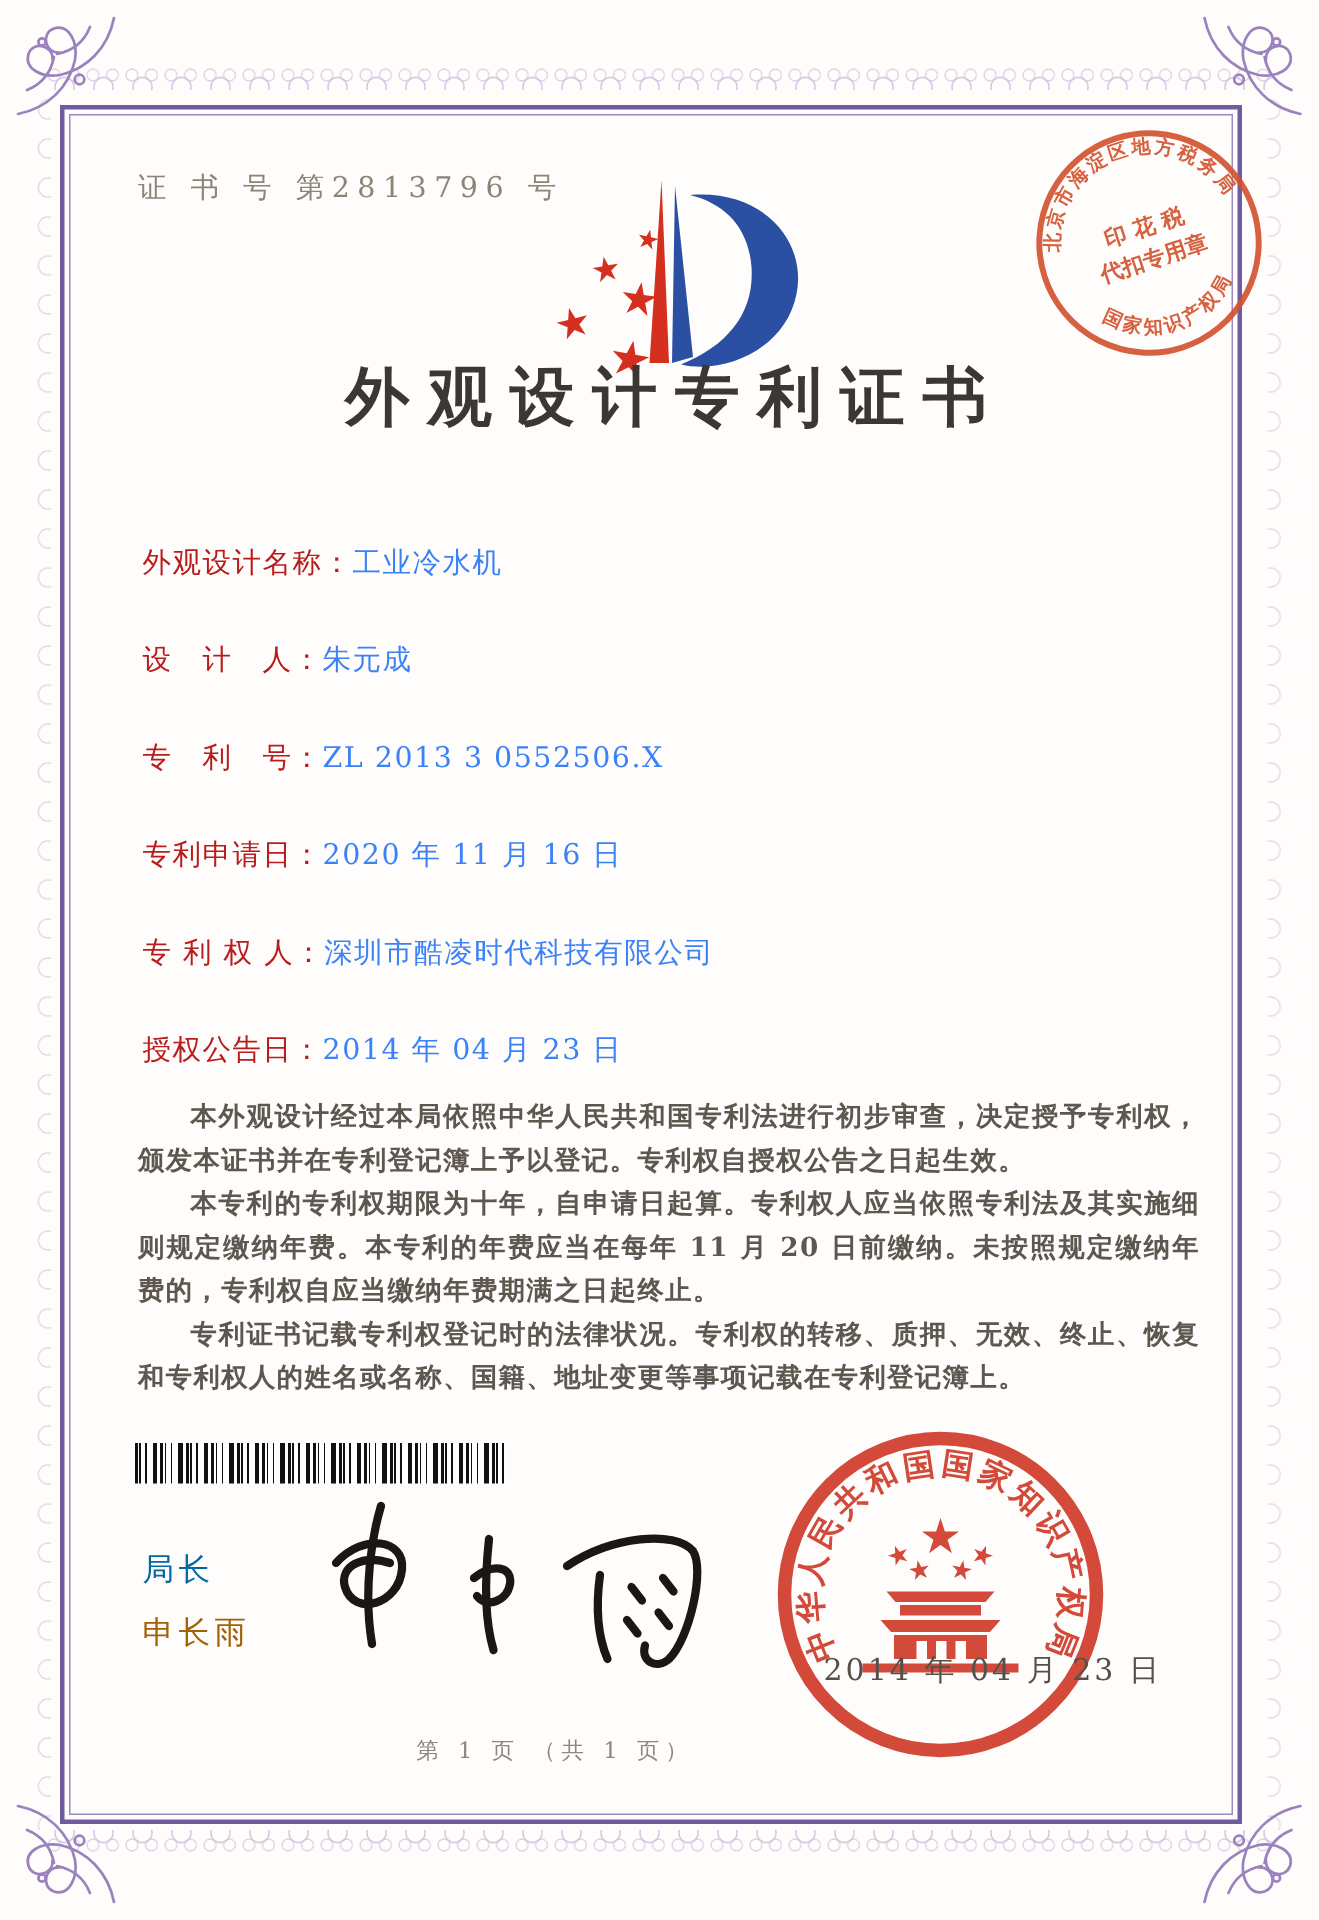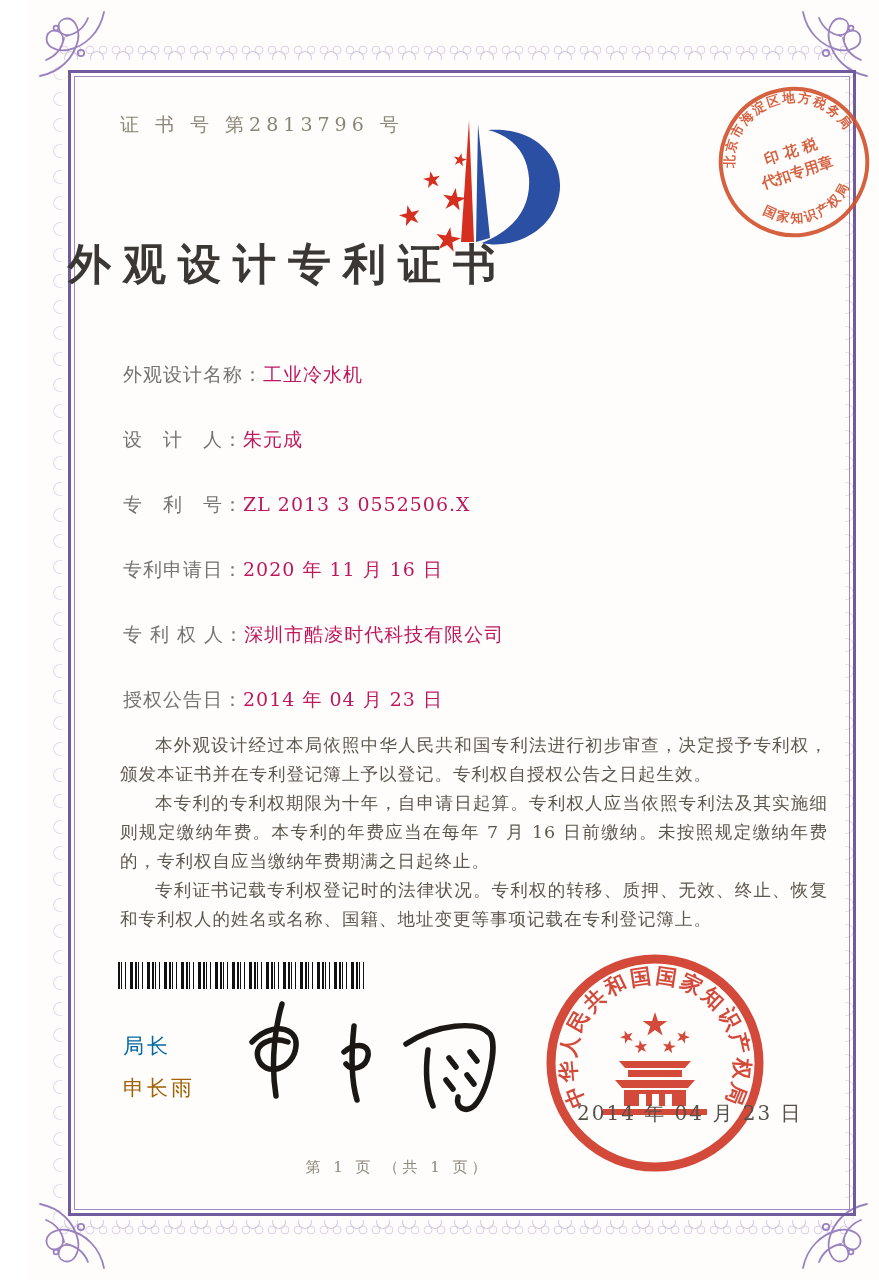--- a/index.html
+++ b/index.html
@@ -1,18 +1,18 @@
 <!DOCTYPE html>
 <html><head>
 <meta charset="utf-8">
 <style>
   html,body{margin:0;padding:0;background:#ffffff;}
   body{width:879px;height:1280px;position:relative;overflow:hidden;
        font-family:"DejaVu Serif","Liberation Serif",serif;color:#3f3a36;}
-  .page{position:absolute;inset:0;background:#fffdfb;margin-left:28px;}
+  .page{position:absolute;inset:0;background:#fffdfb;}
 
   
   .lace{position:absolute;opacity:.55;pointer-events:none;}
   .lace-top{left:30px;right:30px;top:34px;height:26px;
     background-image:
       radial-gradient(circle 9px at 13px 24px, rgba(167,143,199,0) 5.5px, #a78fc7 6.2px, rgba(167,143,199,0) 7.4px),
       radial-gradient(circle 6px at 6px 16px, rgba(185,164,214,0) 3.2px, #b9a4d6 3.8px, rgba(185,164,214,0) 4.8px);
     background-size:26px 26px,13px 22px;background-repeat:repeat-x;}
   .lace-bottom{left:30px;right:30px;bottom:34px;height:26px;transform:scaleY(-1);
     background-image:
@@ -36,32 +36,32 @@
 
   
   .frame{position:absolute;left:40px;top:70px;width:782px;height:1140px;
          border:3px solid #6f5b9e;}
   .frame::after{content:"";position:absolute;inset:3px;border:1px solid rgba(122,102,168,.75);}
 
   
   .cert-no{position:absolute;left:92px;top:112px;font-size:19px;letter-spacing:5px;
            color:#8a8578;}
   .logo{position:absolute;left:344px;top:116px;width:196px;height:130px;}
-  .title{position:absolute;left:40px;top:236px;width:788px;
-         font-size:43px;font-weight:bold;letter-spacing:12px;color:#3b3734;}
+  .title{position:absolute;left:40px;top:236px;width:788px;text-align:center;
+         font-size:43px;font-weight:bold;letter-spacing:12px;color:#3b3734;padding-left:16px;}
 
   
   .fields{position:absolute;left:95px;top:362px;width:660px;}
   .field-row{height:65px;font-size:19px;color:#7d776b;letter-spacing:1px;white-space:nowrap;}
-  .field-row .label{color:#737373;}
-  .field-row .value{color:#be185d;}
+  .field-row .label{color:#b91c1c;}
+  .field-row .value{color:#3b82f6;}
 
   
   .body-text{position:absolute;left:92px;top:731px;width:708px;
-             font-size:17.5px;line-height:29px;color:#5d5750;text-align:justify;}
+             font-size:17.5px;line-height:29px;color:#5d5750;text-align:justify;font-weight:bold;}
   .body-text p{margin:0;text-indent:2em;letter-spacing:1px;}
 
   
   .barcode{position:absolute;left:90px;top:962px;width:248px;height:27px;
     background:
       repeating-linear-gradient(90deg,#111 0 2px,#fff 2px 3px,#111 3px 4px,#fff 4px 7px,#111 7px 8px,#fff 8px 12px,#111 12px 15px,#fff 15px 17px);}
 
   
   .director-title{position:absolute;left:95px;top:1032px;font-size:21px;color:#0369a1;letter-spacing:3px;}
   .director-name{position:absolute;left:95px;top:1074px;font-size:21px;color:#a16207;letter-spacing:3px;}
@@ -169,21 +169,21 @@
     <div class="field-row">
       <span class="label">专 利 权 人：</span><span class="value">深圳市酷凌时代科技有限公司</span>
     </div>
     <div class="field-row">
       <span class="label">授权公告日：</span><span class="value">2014 年 04 月 23 日</span>
     </div>
   </div>
 
   <div class="body-text">
     <p>本外观设计经过本局依照中华人民共和国专利法进行初步审查，决定授予专利权，颁发本证书并在专利登记簿上予以登记。专利权自授权公告之日起生效。</p>
-    <p>本专利的专利权期限为十年，自申请日起算。专利权人应当依照专利法及其实施细则规定缴纳年费。本专利的年费应当在每年 7 月 16 日前缴纳。未按照规定缴纳年费的，专利权自应当缴纳年费期满之日起终止。</p>
+    <p>本专利的专利权期限为十年，自申请日起算。专利权人应当依照专利法及其实施细则规定缴纳年费。本专利的年费应当在每年 11 月 20 日前缴纳。未按照规定缴纳年费的，专利权自应当缴纳年费期满之日起终止。</p>
     <p>专利证书记载专利权登记时的法律状况。专利权的转移、质押、无效、终止、恢复和专利权人的姓名或名称、国籍、地址变更等事项记载在专利登记簿上。</p>
   </div>
 
   <div class="barcode"></div>
 
   <div class="director-title">局长</div>
   <div class="director-name">申长雨</div>
   <div class="signature">
     <svg viewBox="0 0 270 125" fill="none" stroke="#1a1714" stroke-width="5.5" stroke-linecap="round" stroke-linejoin="round">
       <path d="M40,100 C34,64 40,28 46,8"></path>

